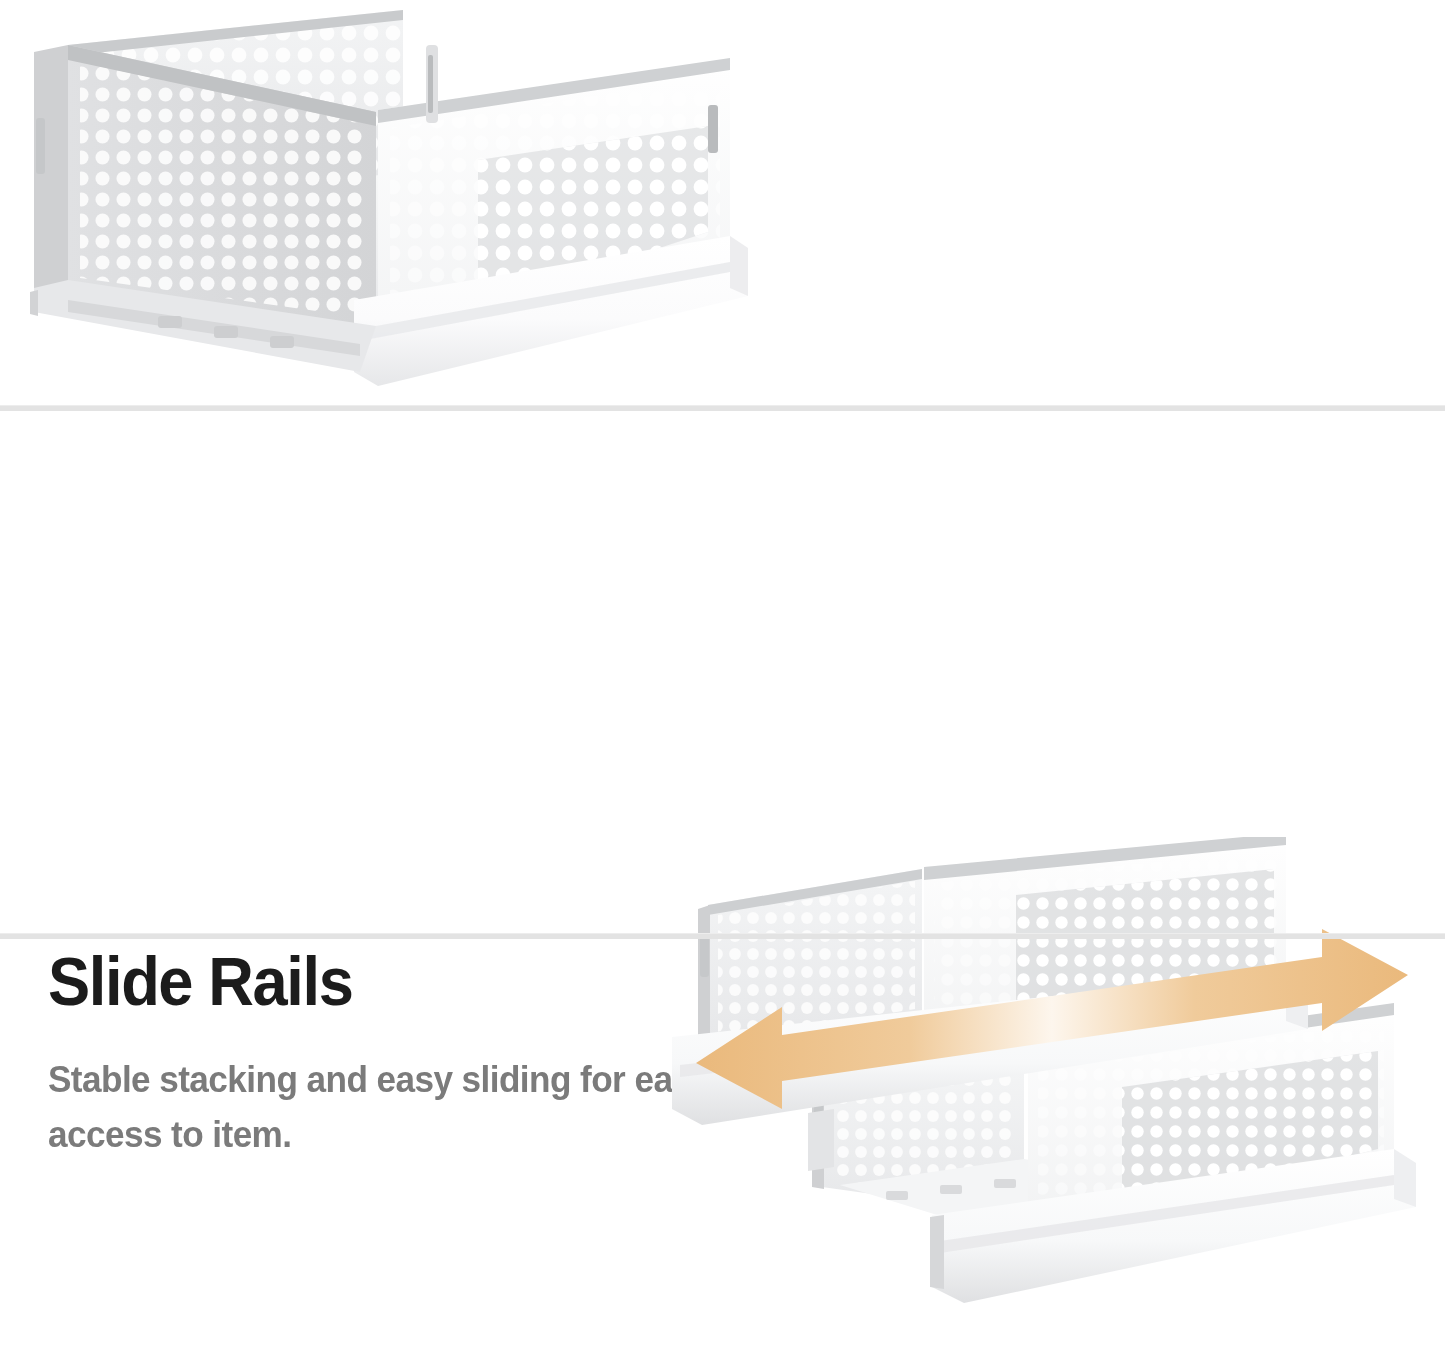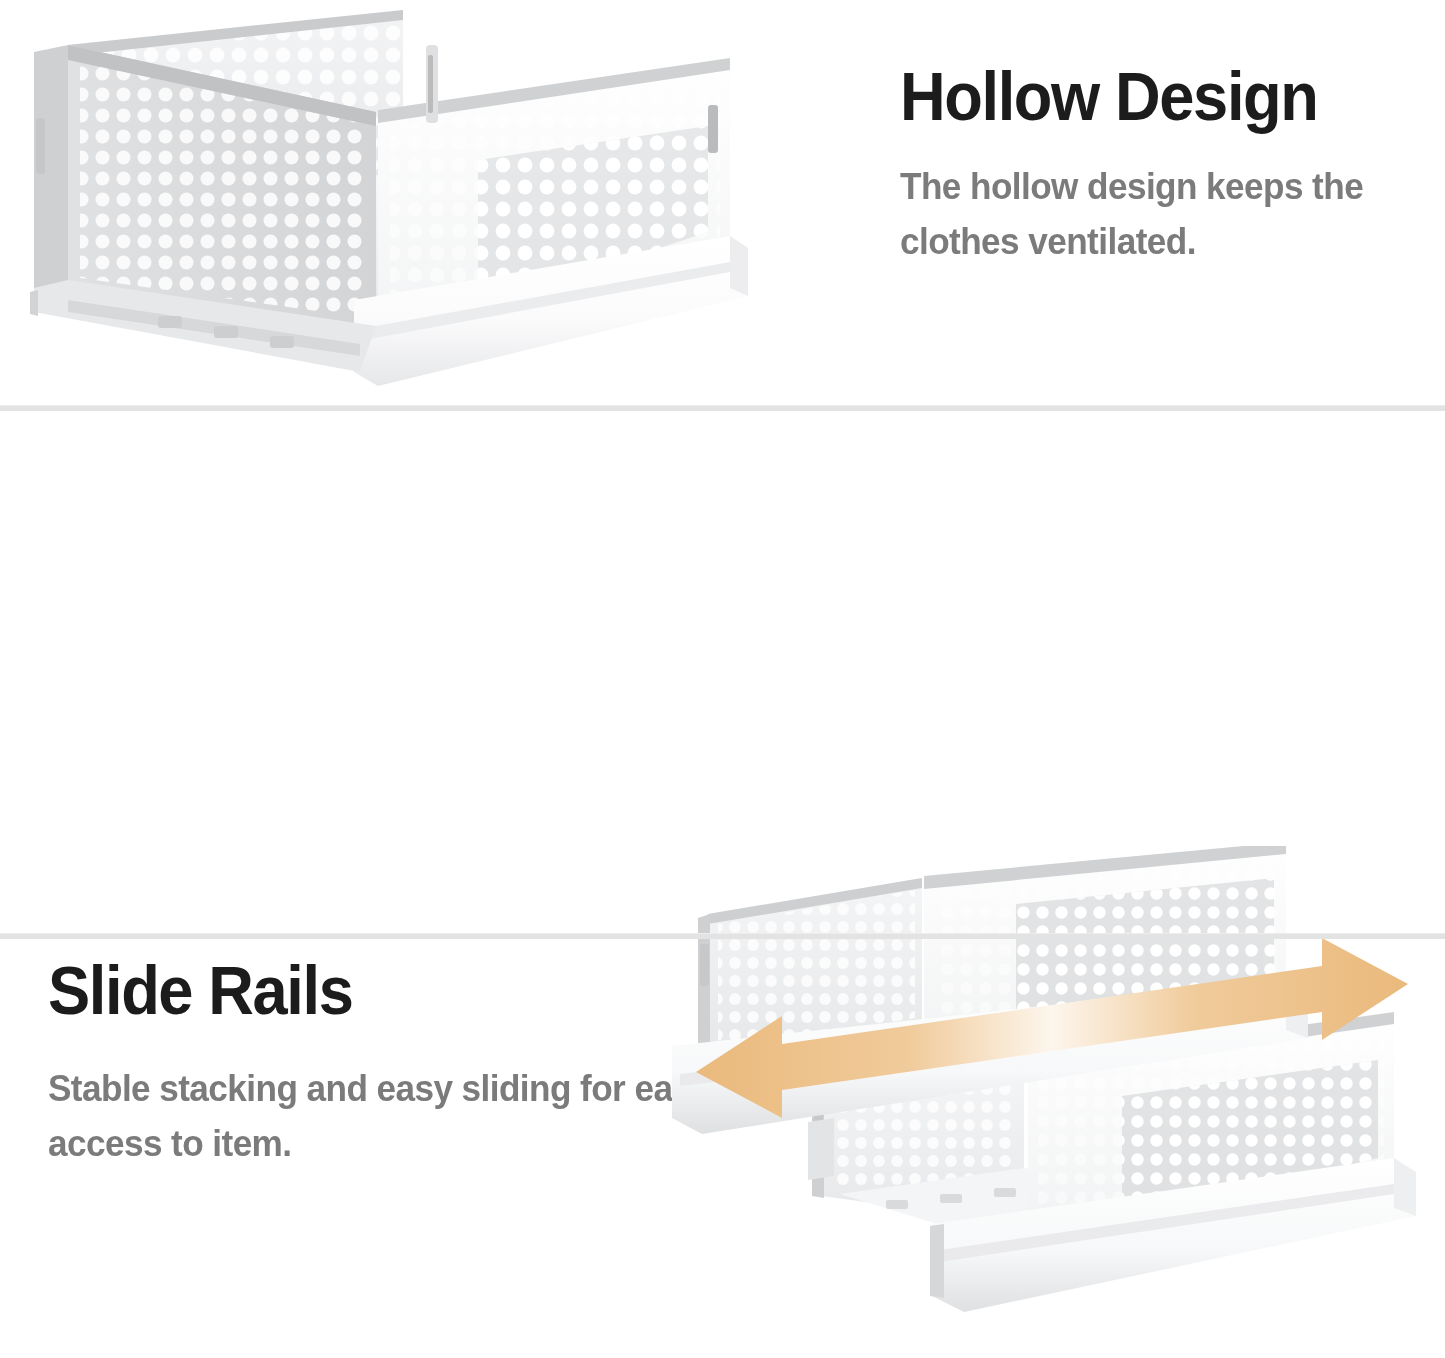--- a/index.html
+++ b/index.html
@@ -8,21 +8,21 @@
     width:1445px; height:1358px;
     font-family:"Liberation Sans", sans-serif;
     position:relative; overflow:hidden;
   }
 
   
   .infographic { width:1445px; height:1358px; position:relative; background:#fff; }
 
   .panel { position:absolute; left:0; width:1445px; display:flex; align-items:center; }
   .panel-1 { top:0;    height:408px; }
-  .panel-2 { top:408px; height:524px;padding-left:41px; }
+  .panel-2 { top:399px; height:524px;padding-left:41px; }
   .panel-3 { top:942px; height:416px; }
 
   .divider {
     position:absolute; left:0; width:1445px; height:6px;
     background:#e3e3e3; border-top:1px solid #ededed;
   }
   .divider.d1 { top:405px; }
   .divider.d2 { top:933px; }
 
   
@@ -140,24 +140,20 @@
           <path d="M 26 288 L 60 280 L 368 326 L 352 372 L 26 312 Z" fill="#e7e8ea"></path>
           <path d="M 60 300 L 352 344 L 352 356 L 60 312 Z" fill="#d7d8da"></path>
           <rect x="150" y="316" width="24" height="12" rx="3" fill="#cdced0"></rect>
           <rect x="206" y="326" width="24" height="12" rx="3" fill="#cdced0"></rect>
           <rect x="262" y="336" width="24" height="12" rx="3" fill="#cdced0"></rect>
           <path d="M 22 292 L 30 290 L 30 316 L 22 314 Z" fill="#d2d3d5"></path>
         </g>
       </svg>
     </div>
 
-    <div class="textblock tb-1">
-      <div class="headline">Hollow Design</div>
-      <div class="body-copy">The hollow design keeps the clothes ventilated.</div>
-    </div>
   </div>
 
   <div class="divider d1"></div>
 
   <div class="panel panel-2">
 
     <div class="textblock tb-2">
       <div class="headline">Slide Rails</div>
       <div class="body-copy">Stable stacking and easy sliding for easy access to item.</div>
     </div>

